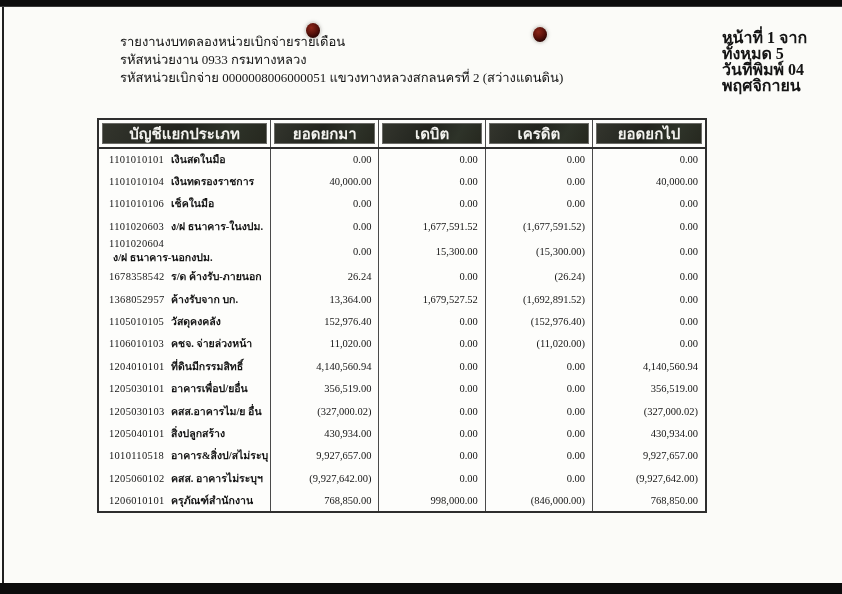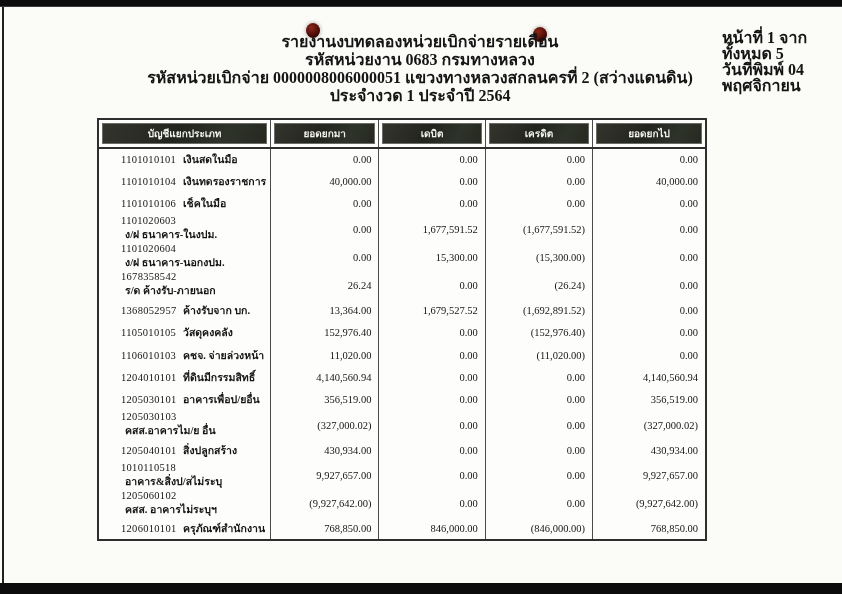--- a/index.html
+++ b/index.html
@@ -18,45 +18,45 @@
   .scan-edge-left  { position:absolute; top:7px; left:2px; width:2px; height:576px; background:#202020; }
   
   .punch-hole {
     position:absolute; width:14px; height:15px; border-radius:50%;
     background:radial-gradient(circle at 38% 32%, #8d2619 0%, #5a120b 45%, #2c0504 75%);
     box-shadow:0 0 0 1.5px #e2e0db, 0 0 4px rgba(0,0,0,.35);
   }
   .hole-1 { left:306px; top:23px; }
   .hole-2 { left:533px; top:27px; }
   
-  .doc-header { position:absolute; top:36px; left:120px; width:600px; text-align:center; font-weight:bold; font-size:16px; }
+  .doc-header { position:absolute; top:36px; left:120px; width:600px; text-align:left; font-weight:normal; font-size:13px; }
   .doc-header div { margin-bottom:6px; line-height:12px; }
   
   .page-meta { position:absolute; top:30px; left:712px; width:125px; font-weight:bold; font-size:16px; line-height:16px;margin-left:10px; }
   
   table.trial {
     position:absolute; left:97px; top:118px; width:610px;
     border-collapse:collapse; table-layout:fixed;
     border:2px solid #2e2e2e;
     background:#fdfdfb;
   }
   col.c1{width:172px;} col.c2{width:108px;} col.c3{width:106px;} col.c4{width:107px;} col.c5{width:113px;}
   thead tr { height:29px; }
   thead th { border-right:1px solid #4a4a4a; border-bottom:2px solid #2e2e2e; padding:3px; vertical-align:middle; }
   thead th:last-child { border-right:none; }
   .header-chip {
     height:21px; line-height:20px;
     background:linear-gradient(120deg,#33352d 0%,#22241e 45%,#2e3329 75%,#26281f 100%);
     border:1px solid #6a6a66;
-    color:#f2f2ee; font-size:10px; font-weight:bold; text-align:center;
+    color:#f2f2ee; font-size:15px; font-weight:bold; text-align:center;
     white-space:nowrap; overflow:hidden;
   }
   tbody td { border-right:1px solid #4a4a4a; height:22.4px; vertical-align:middle; font-size:10.5px; }
   tbody td:last-child { border-right:none; }
-  td.c-acct { padding-left:22px; }
+  td.c-acct { padding-left:10px; }
   td.c-acct .code { display:inline-block; width:58px; letter-spacing:.3px; }
   td.c-acct .acct-name { font-weight:bold; padding-left:4px; white-space:nowrap; }
   td.c-num { text-align:right; padding-right:7px; white-space:nowrap; }
 </style>
 </head>
 <body>
 
 <div class="scan-edge-top"></div>
 <div class="scan-edge-left"></div>
 <div class="scan-edge-bottom"></div>
@@ -64,23 +64,22 @@
 <div class="punch-hole hole-1"></div>
 <div class="punch-hole hole-2"></div>
 
 <div class="page-meta">
   <div>หน้าที่ 1  จากทั้งหมด 5</div>
   <div>วันที่พิมพ์ 04 พฤศจิกายน</div>
 </div>
 
 <div class="doc-header">
   <div>รายงานงบทดลองหน่วยเบิกจ่ายรายเดือน</div>
-  <div>รหัสหน่วยงาน 0683 กรมทางหลวง</div>
+  <div>รหัสหน่วยงาน 0933 กรมทางหลวง</div>
   <div>รหัสหน่วยเบิกจ่าย 0000008006000051 แขวงทางหลวงสกลนครที่ 2 (สว่างแดนดิน)</div>
-  <div>ประจำงวด 1 ประจำปี 2564</div>
 </div>
 
 <table class="trial">
   <colgroup>
       <col class="c1">
       <col class="c2">
       <col class="c3">
       <col class="c4">
       <col class="c5">
     </colgroup>
@@ -254,18 +253,18 @@
     <td class="c-num">0.00</td>
     <td class="c-num">0.00</td>
     <td class="c-num">(9,927,642.00)</td>
   </tr>
 
   <tr>
     <td class="c-acct">
       <span class="code">1206010101</span><span class="acct-name">ครุภัณฑ์สำนักงาน</span>
     </td>
     <td class="c-num">768,850.00</td>
-    <td class="c-num">846,000.00</td>
+    <td class="c-num">998,000.00</td>
     <td class="c-num">(846,000.00)</td>
     <td class="c-num">768,850.00</td>
   </tr>
 </tbody>
 </table>
 
 </body></html>

